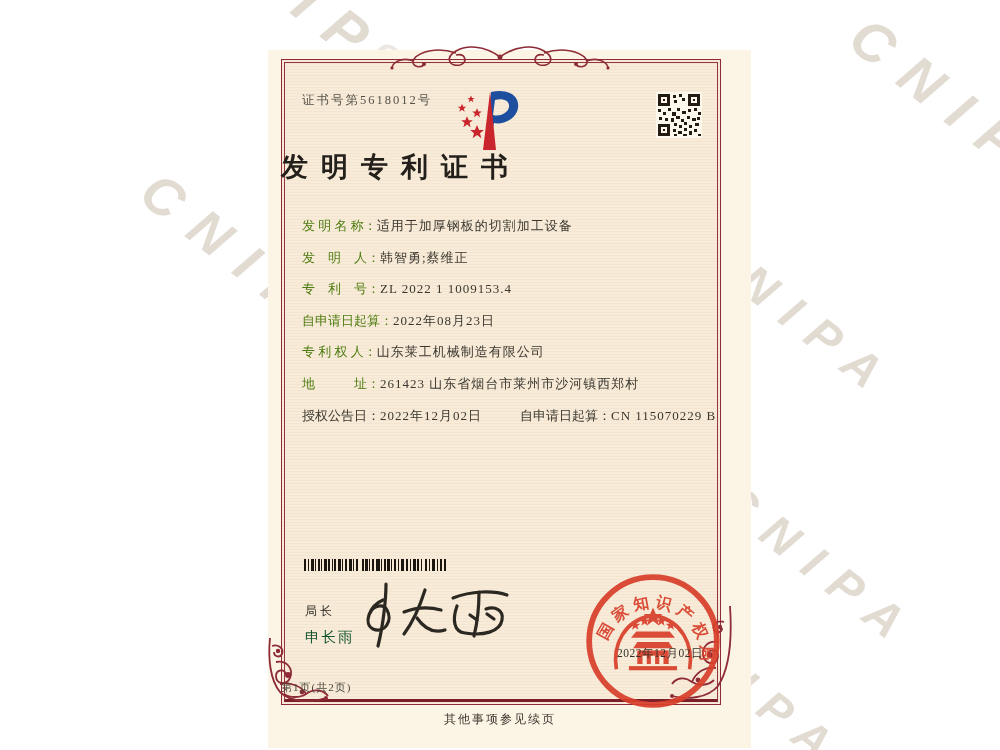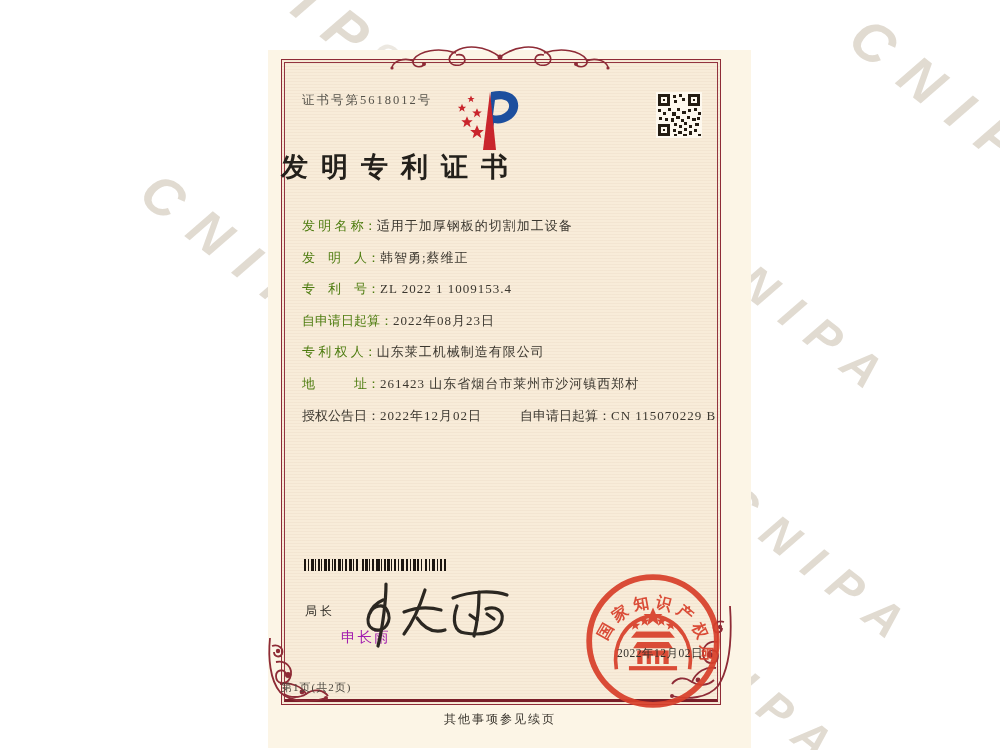--- a/index.html
+++ b/index.html
@@ -58,22 +58,22 @@
     position:absolute;left:34px;top:381px;right:28px;z-index:5;
     font-size:12.6px;line-height:14.3px;color:#3b372f;text-align:justify;
   }
   .paras p{margin:0 0 6px 0;text-indent:2em;letter-spacing:0.5px;}
   .barcode{position:absolute;left:36px;top:509px;z-index:5;}
   .director-title{
     position:absolute;left:37px;top:553px;font-size:12px;color:#2e2b25;
     letter-spacing:3px;z-index:5;
   }
   .director-name{
-    position:absolute;left:37px;top:578px;font-size:14.5px;color:#a21caf;
-    letter-spacing:2px;z-index:5;margin-left:36px;
+    position:absolute;left:37px;top:578px;font-size:14.5px;color:#14532d;
+    letter-spacing:2px;z-index:5;
   }
   .signature{position:absolute;left:85px;top:528px;z-index:6;}
   .seal{position:absolute;left:317px;top:523px;z-index:5;opacity:0.93;}
   .seal-date{
     position:absolute;left:324px;top:596px;width:136px;text-align:center;
     font-size:11.5px;color:#33302a;letter-spacing:0.5px;z-index:7;
   }
   .page-info{
     position:absolute;left:13px;top:630px;width:438px;
     font-size:11px;color:#4a463e;letter-spacing:1px;z-index:5;

